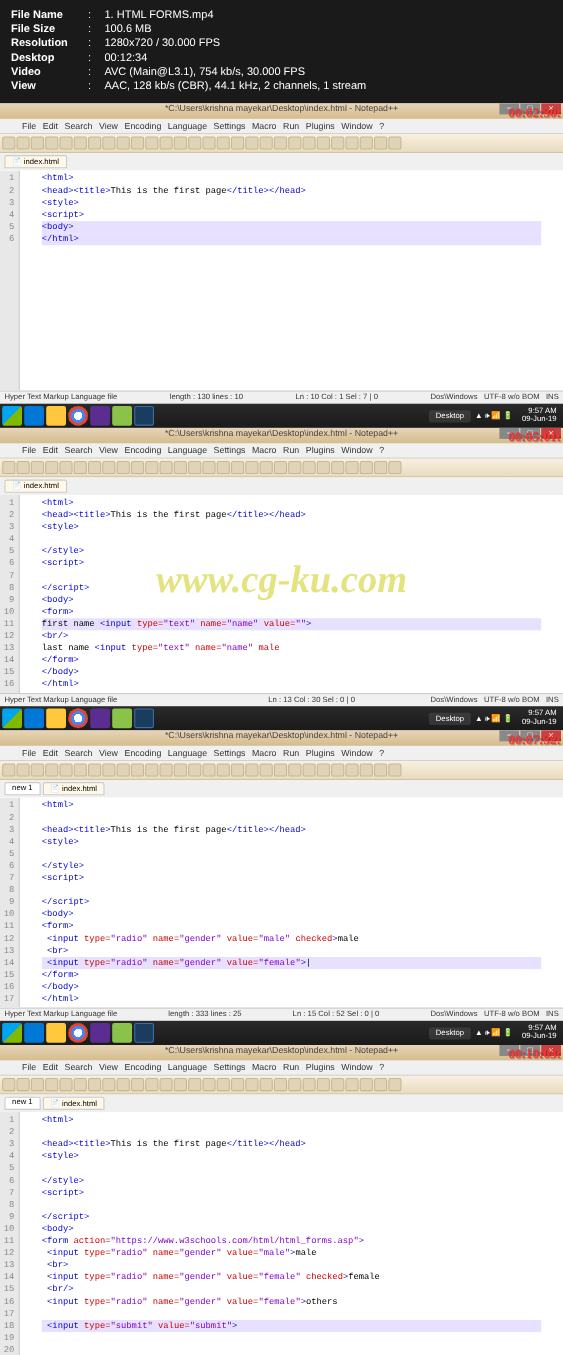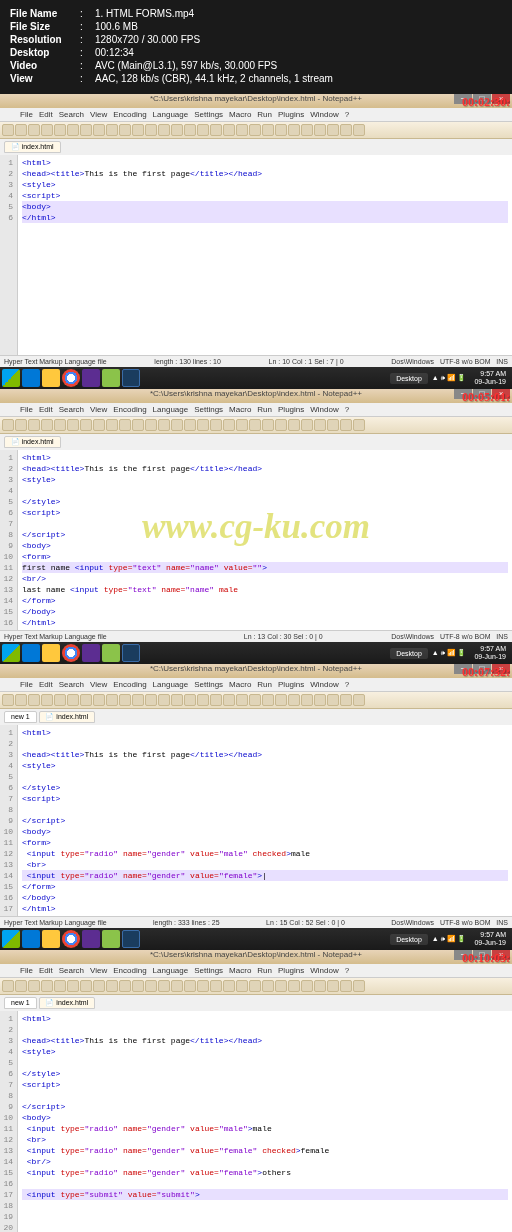--- a/index.html
+++ b/index.html
@@ -27,21 +27,21 @@
   .toolbar { background: linear-gradient(#f8f0e0, #e8dcc0); padding: 2px; display: flex; gap: 1px; border-bottom: 1px solid #c8b890; }
   .tb-btn { width: 12px; height: 12px; background: #e0d4b8; border: 1px solid #c8b890; border-radius: 2px; }
   
   .tabbar { background: #f0f0f0; padding: 2px 4px; font-size: 7px; display: flex; gap: 2px; }
   .tab { background: #fff; border: 1px solid #ccc; padding: 1px 6px; border-radius: 2px 2px 0 0; }
   .tab.active { background: #fff8e8; }
   
   .editor { display: flex; background: #fff; min-height: 120px; font-family: 'Courier New', monospace; font-size: 8px; overflow: hidden; }
   .gutter { background: #e8e8e8; color: #888; text-align: right; padding: 2px 4px 2px 2px; border-right: 1px solid #ccc; min-width: 18px; }
   .gutter div { height: 11px; line-height: 11px; }
-  .code { flex: 1; padding: 2px 4px; color: #000; }
+  .code { flex: 1; padding: 2px 20px; color: #000; }
   .code-line { height: 11px; line-height: 11px; white-space: nowrap; }
   .code-line.hl { background: #e8e0ff; }
   .tag { color: #0000cc; }
   .attr { color: #cc0000; }
   .val { color: #8000cc; }
   
   .statusbar { background: #f0f0f0; border-top: 1px solid #ccc; padding: 2px 4px; font-size: 7px; color: #333; display: flex; justify-content: space-between; }
   
   .taskbar { background: linear-gradient(#2a2a2a, #1a1a1a); height: 22px; display: flex; align-items: center; padding: 0 2px; gap: 2px; }
   .task-icon { width: 18px; height: 18px; border-radius: 2px; }
@@ -78,21 +78,21 @@
       <span>1280x720 / 30.000 FPS</span>
     </div>
   <div class="info-row">
       <span class="info-label">Desktop</span>
       <span class="info-sep">:</span>
       <span>00:12:34</span>
     </div>
   <div class="info-row">
       <span class="info-label">Video</span>
       <span class="info-sep">:</span>
-      <span>AVC (Main@L3.1), 597 kb/s, 30.000 FPS</span>
+      <span>AVC (Main@L3.1), 754 kb/s, 30.000 FPS</span>
     </div>
   <div class="info-row">
       <span class="info-label">View</span>
       <span class="info-sep">:</span>
       <span>AAC, 128 kb/s (CBR), 44.1 kHz, 2 channels, 1 stream</span>
     </div>
 </div>
 
 <div id="shots-container">
     <div class="screenshot-block">
@@ -460,20 +460,21 @@
           <div class="code-line"><span class="tag">&lt;html&gt;</span></div>
           <div class="code-line"></div>
           <div class="code-line"><span class="tag">&lt;head&gt;&lt;title&gt;</span>This is the first page<span class="tag">&lt;/title&gt;&lt;/head&gt;</span></div>
           <div class="code-line"><span class="tag">&lt;style&gt;</span></div>
           <div class="code-line"></div>
           <div class="code-line"><span class="tag">&lt;/style&gt;</span></div>
           <div class="code-line"><span class="tag">&lt;script&gt;</span></div>
           <div class="code-line"></div>
           <div class="code-line"><span class="tag">&lt;/script&gt;</span></div>
           <div class="code-line"><span class="tag">&lt;body&gt;</span></div>
+          <div class="code-line"><span class="tag">&lt;form</span> <span class="attr">action=</span><span class="val">"https://www.w3schools.com/html/html_forms.asp"</span><span class="tag">&gt;</span></div>
           <div class="code-line">&nbsp;<span class="tag">&lt;input</span> <span class="attr">type=</span><span class="val">"radio"</span> <span class="attr">name=</span><span class="val">"gender"</span> <span class="attr">value=</span><span class="val">"male"</span><span class="tag">&gt;</span>male</div>
           <div class="code-line">&nbsp;<span class="tag">&lt;br&gt;</span></div>
           <div class="code-line">&nbsp;<span class="tag">&lt;input</span> <span class="attr">type=</span><span class="val">"radio"</span> <span class="attr">name=</span><span class="val">"gender"</span> <span class="attr">value=</span><span class="val">"female"</span> <span class="attr">checked</span><span class="tag">&gt;</span>female</div>
           <div class="code-line">&nbsp;<span class="tag">&lt;br/&gt;</span></div>
           <div class="code-line">&nbsp;<span class="tag">&lt;input</span> <span class="attr">type=</span><span class="val">"radio"</span> <span class="attr">name=</span><span class="val">"gender"</span> <span class="attr">value=</span><span class="val">"female"</span><span class="tag">&gt;</span>others</div>
           <div class="code-line"></div>
           <div class="code-line hl">&nbsp;<span class="tag">&lt;input</span> <span class="attr">type=</span><span class="val">"submit"</span> <span class="attr">value=</span><span class="val">"submit"</span><span class="tag">&gt;</span></div>
           <div class="code-line"></div>
           <div class="code-line"></div>
         </div>

